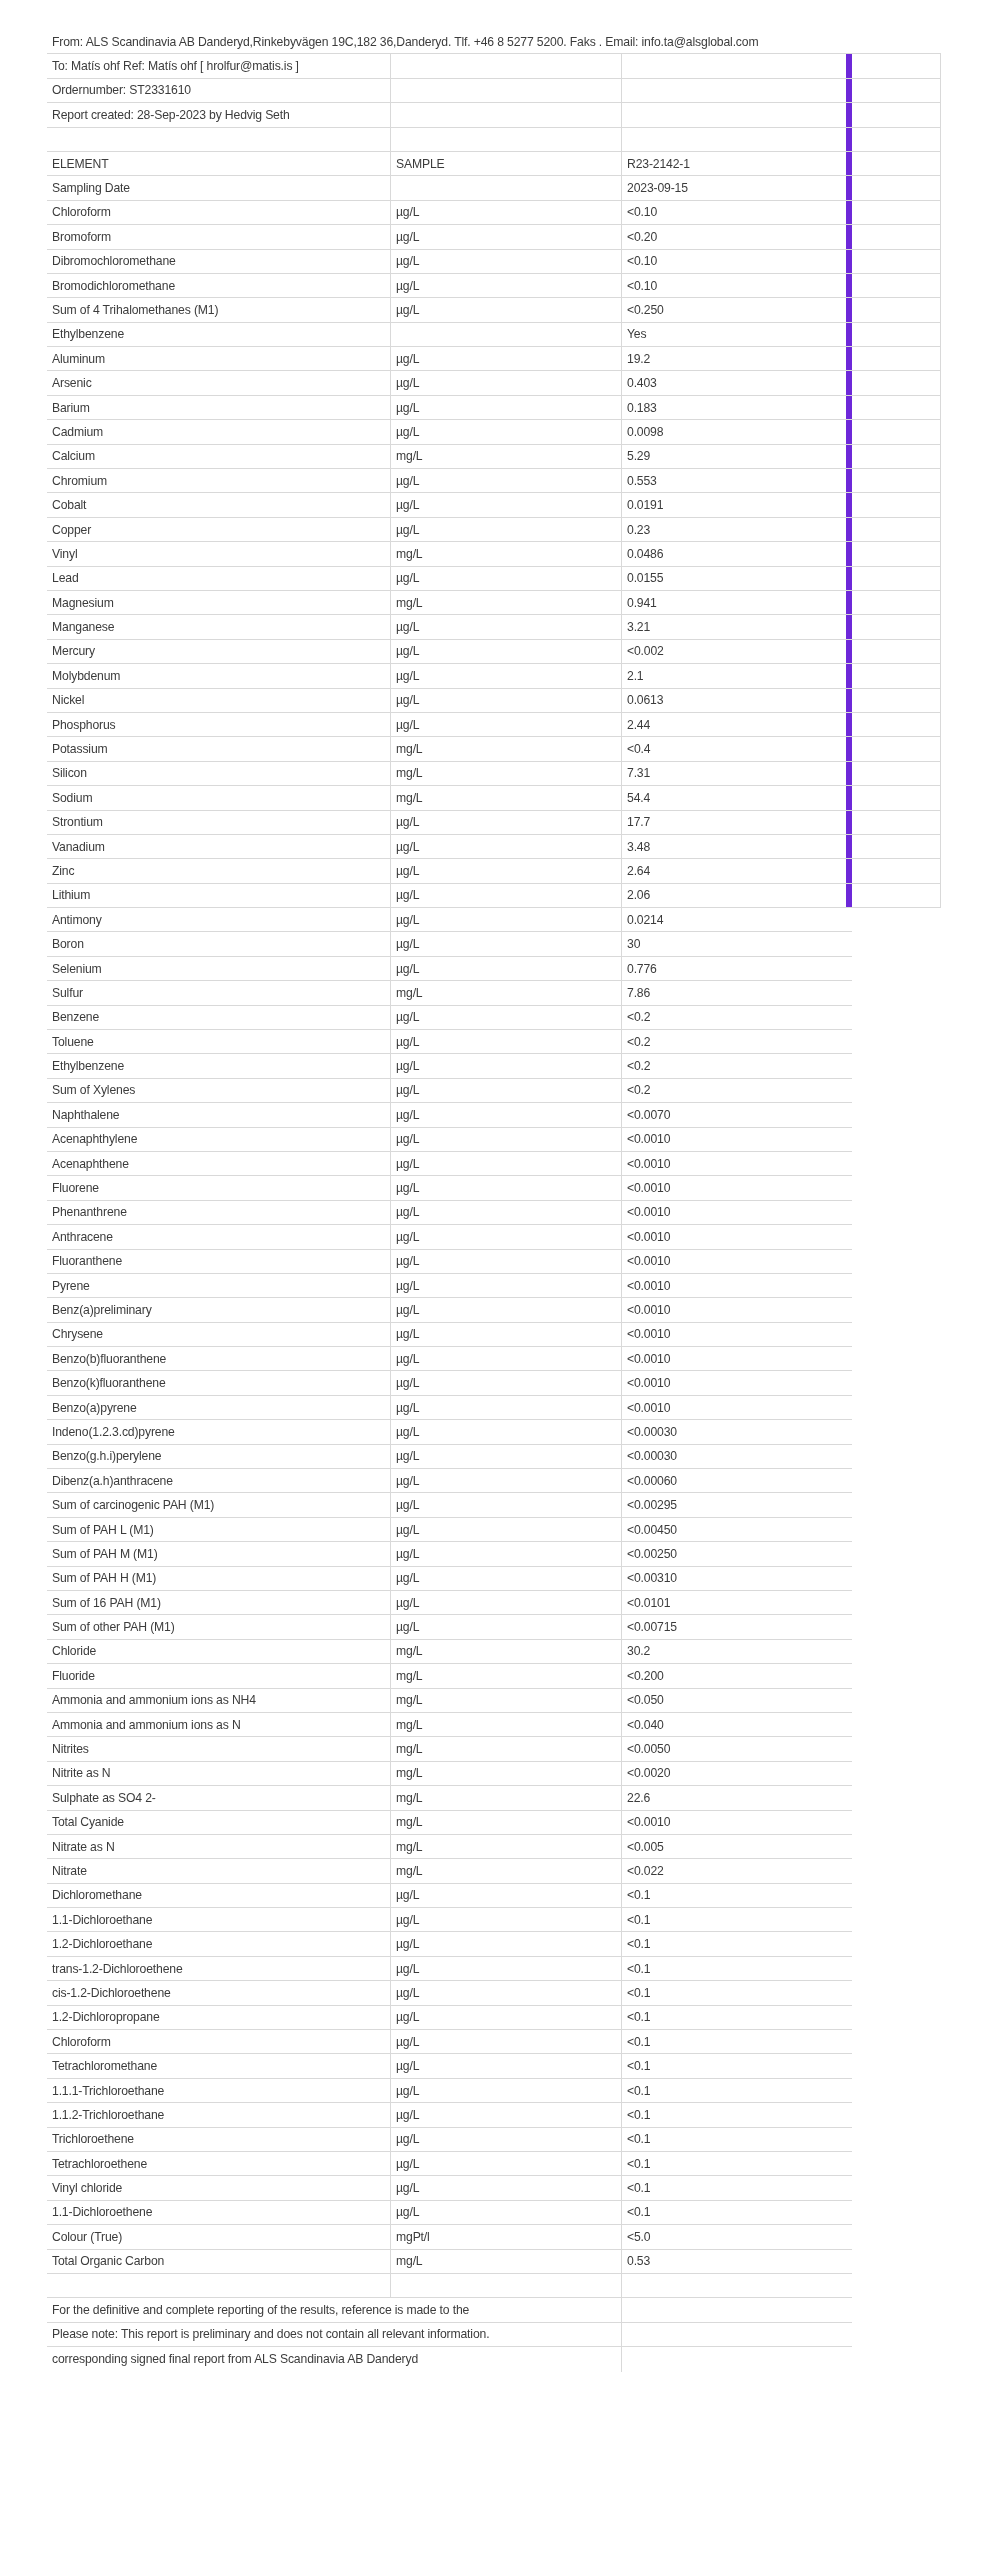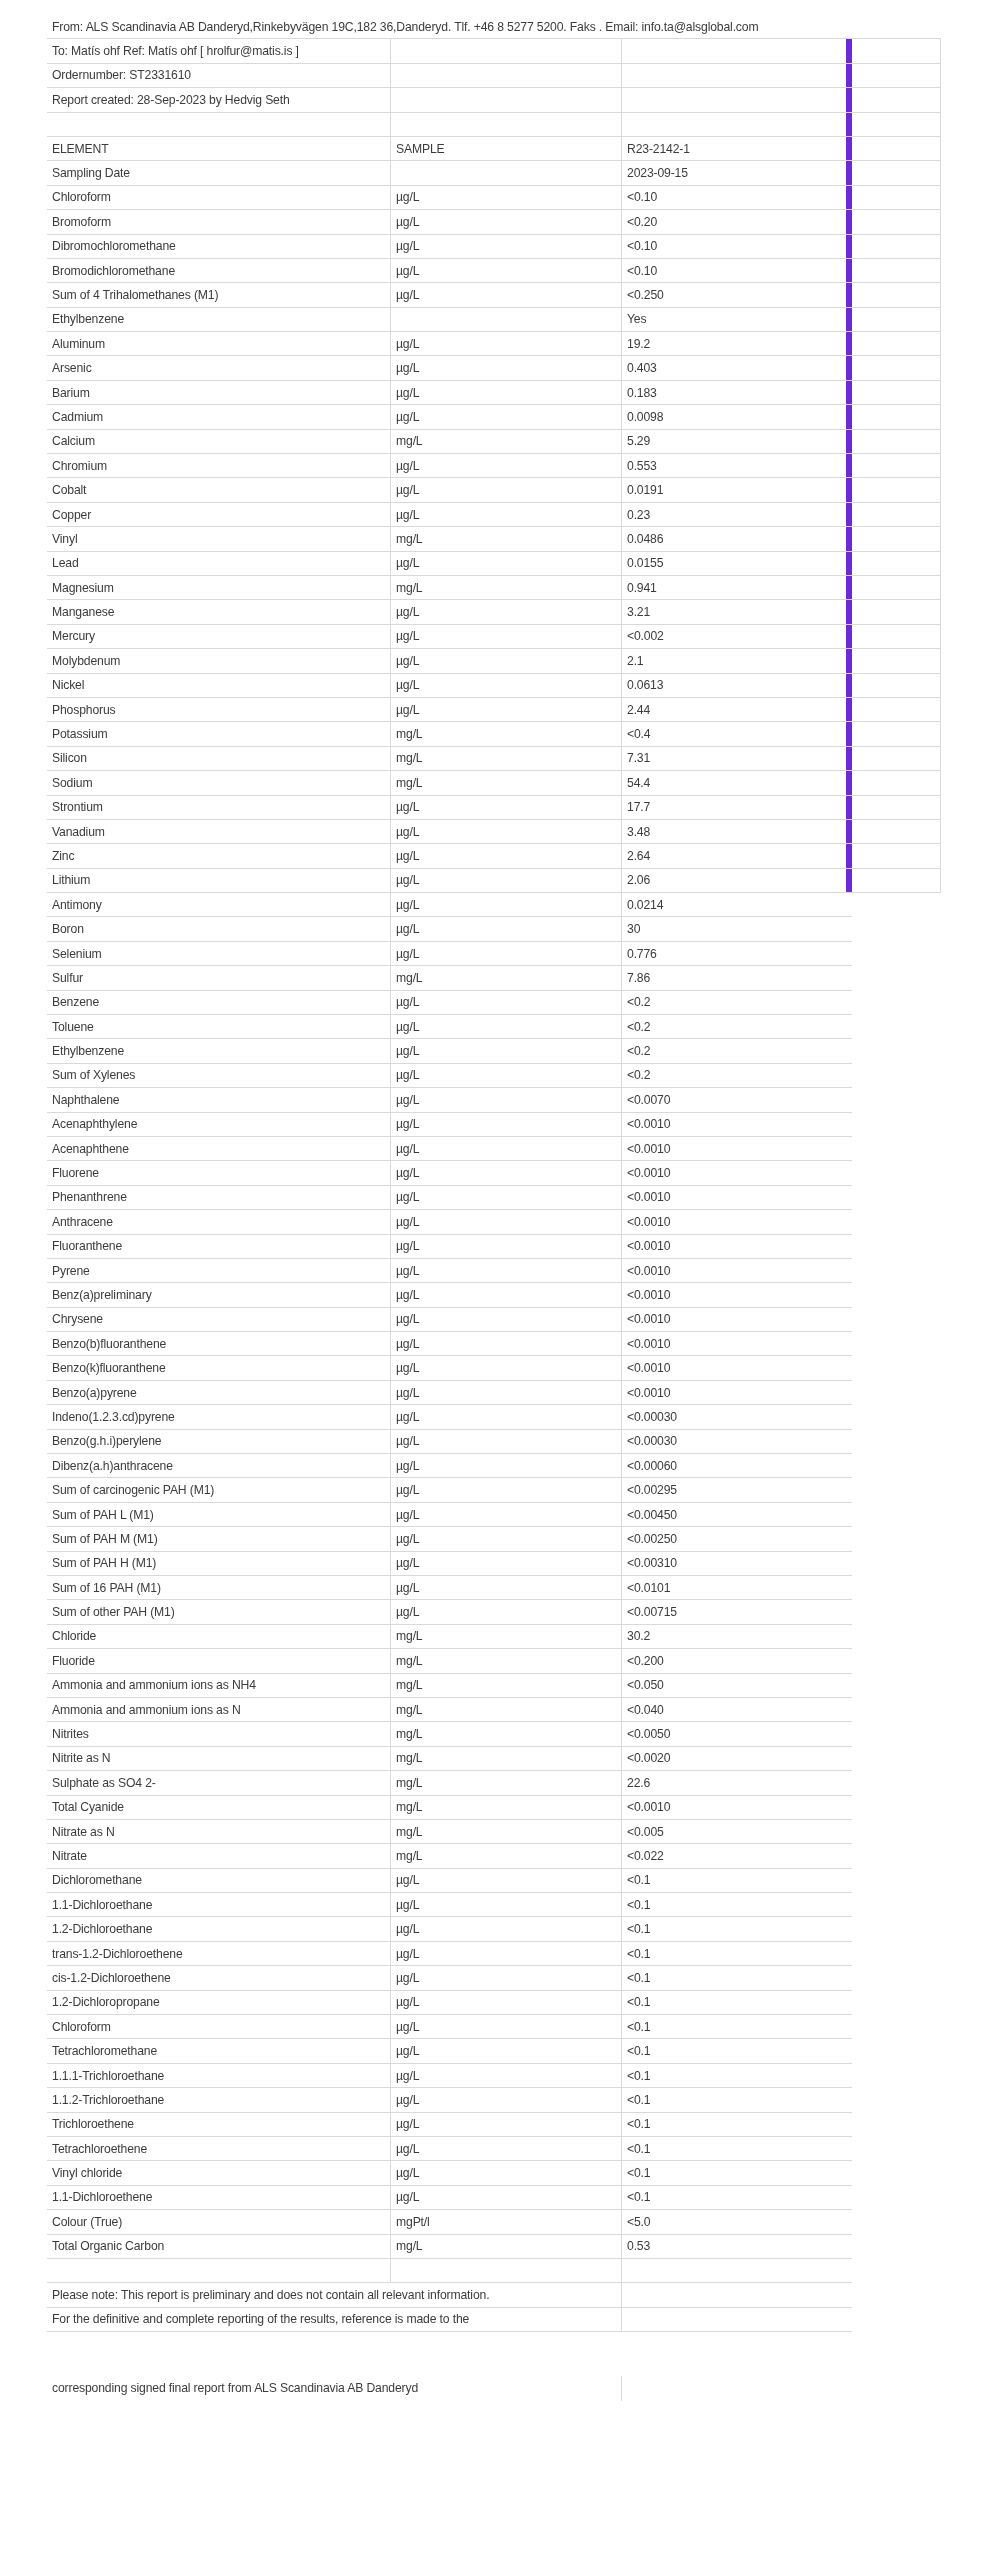--- a/index.html
+++ b/index.html
@@ -2,24 +2,24 @@
 <html><head>
 <meta charset="utf-8">
 <style>
   * { margin:0; padding:0; box-sizing:border-box; }
   html,body { background:#ffffff; }
   body {
     width:990px; height:2560px; position:relative; overflow:hidden;
     font-family:"Liberation Sans", sans-serif;
     font-size:12.2px; letter-spacing:-0.15px; color:#3c3c3c;
   }
-  .sheet { position:absolute; left:47px; top:15px; width:894px; }
+  .sheet { position:absolute; left:47px; top:30px; width:894px; }
   .row { display:flex; height:24.4px; border-bottom:1px solid #d9d9d9; align-items:stretch; }
   .row.narrow { width:805px; }
-  .row.no-border { border-bottom:none;margin-top:44px; }
+  .row.no-border { border-bottom:none; }
   .cell { display:flex; align-items:center; padding-left:5px; white-space:nowrap; overflow:visible; }
   .c1 { width:344px; border-right:1px solid #d9d9d9; }
   .c2 { width:231px; border-right:1px solid #d9d9d9; }
   .c3 { width:230px; }
   .c3.bordered { border-right:6px solid #6d28d9; }
   .c4 { width:89px;  border-right:1px solid #d9d9d9; }
   .cfull { width:894px; }
   .f1 { width:575px; border-right:1px solid #d9d9d9; }
   .f2 { width:230px; }
 </style>
@@ -526,25 +526,25 @@
       </div>
     </div>
 
   <div class="row narrow">
     <div class="cell c1"></div>
     <div class="cell c2"></div>
     <div class="cell c3"></div>
   </div>
 
   <div class="row narrow">
+    <div class="cell f1">For the definitive and complete reporting of the results, reference is made to the</div>
+    <div class="cell f2"></div>
+  </div>
+  <div class="row narrow">
     <div class="cell f1">Please note: This report is preliminary and does not contain all relevant information.</div>
-    <div class="cell f2"></div>
-  </div>
-  <div class="row narrow">
-    <div class="cell f1">For the definitive and complete reporting of the results, reference is made to the</div>
     <div class="cell f2"></div>
   </div>
   <div class="row narrow no-border">
     <div class="cell f1">corresponding signed final report from ALS Scandinavia AB Danderyd</div>
     <div class="cell f2"></div>
   </div>
 
 </div>
 
 </body></html>

